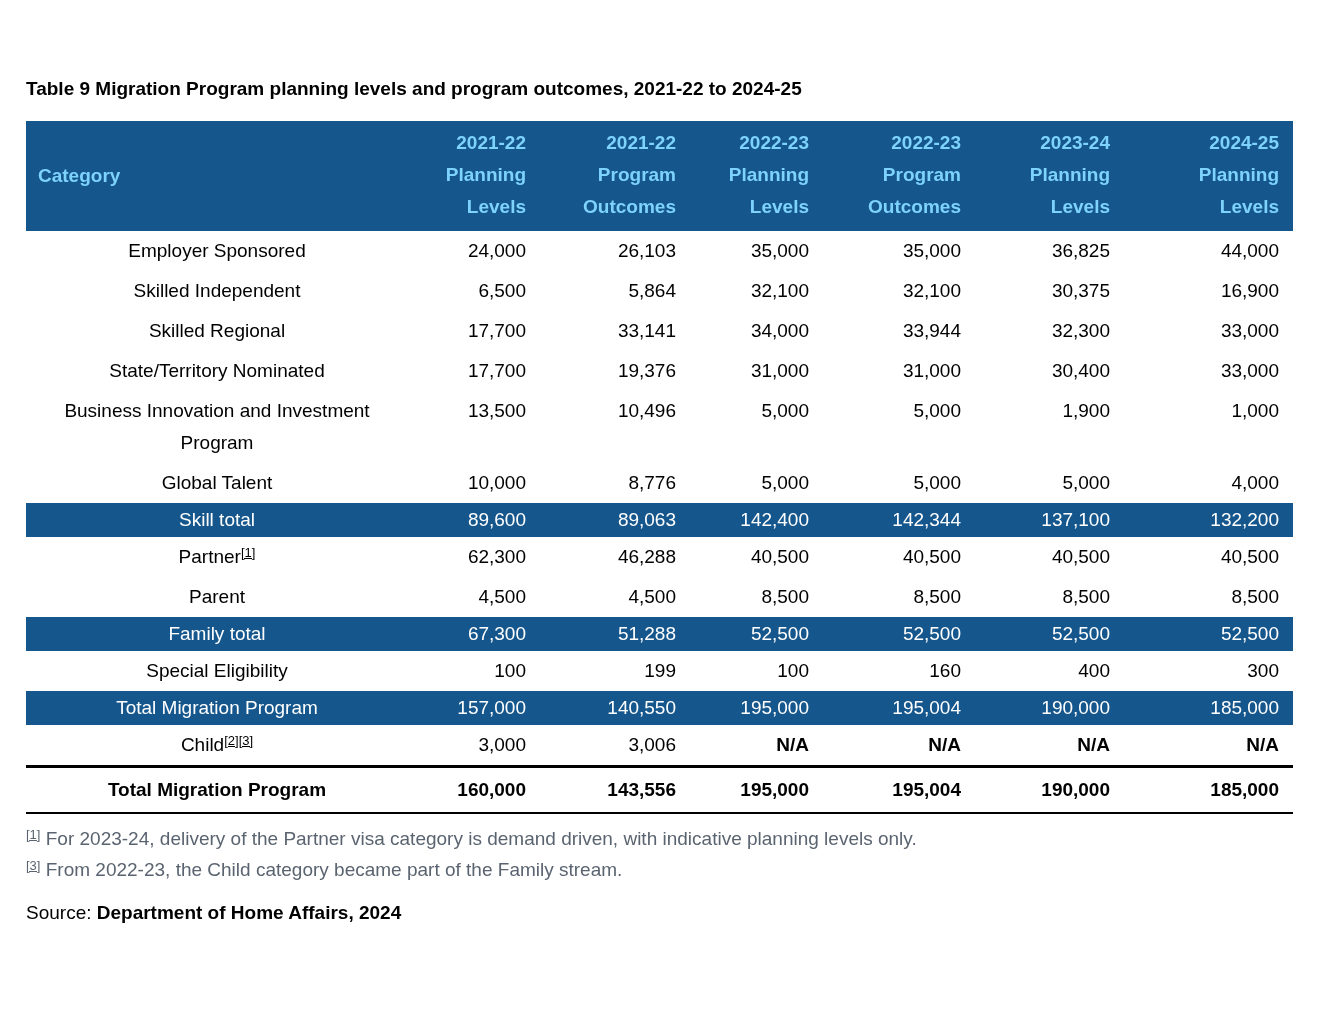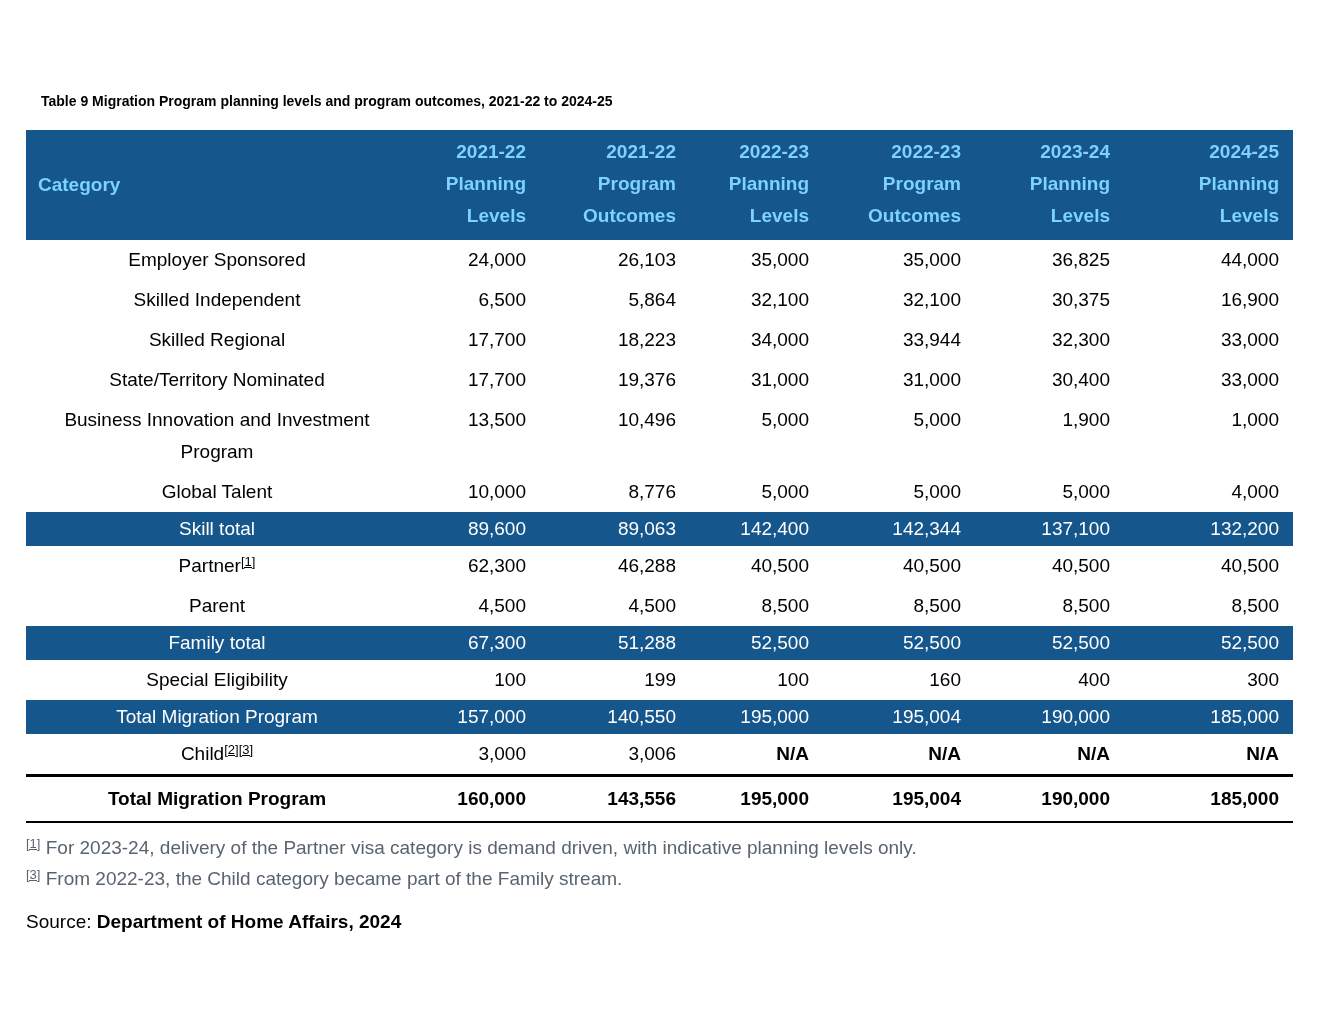--- a/index.html
+++ b/index.html
@@ -3,22 +3,22 @@
 <meta charset="utf-8">
 <style>
   html,body { margin:0; padding:0; background:#ffffff; }
   body {
     width:1327px; height:1025px;
     font-family:"Liberation Sans", sans-serif;
     color:#000; position:relative; overflow:hidden;
   }
   .page { padding-left:26px; padding-right:34px; }
   .doc-title {
-    margin:15px; padding-top:78px; padding-bottom:0;
-    font-size:14px; font-weight:bold; color:#000;
+    margin:0; padding-top:78px; padding-bottom:0;
+    font-size:19px; font-weight:bold; color:#000;
   }
   table.mig {
     margin-top:21px;
     border-collapse:collapse; table-layout:fixed;
     width:1267px; font-size:19px;
   }
   table.mig th, table.mig td { vertical-align:top; }
   thead th {
     background:#15568C; color:#7dd3fc; font-weight:bold;
     text-align:right; padding:6px 14px 8px 0;
@@ -108,21 +108,21 @@
           <td class="num">6,500</td>
           <td class="num">5,864</td>
           <td class="num">32,100</td>
           <td class="num">32,100</td>
           <td class="num">30,375</td>
           <td class="num">16,900</td>
         </tr>
         <tr class="row-normal">
           <td class="cat"><span>Skilled Regional</span></td>
           <td class="num">17,700</td>
-          <td class="num">18,223</td>
+          <td class="num">33,141</td>
           <td class="num">34,000</td>
           <td class="num">33,944</td>
           <td class="num">32,300</td>
           <td class="num">33,000</td>
         </tr>
         <tr class="row-normal">
           <td class="cat"><span>State/Territory Nominated</span></td>
           <td class="num">17,700</td>
           <td class="num">19,376</td>
           <td class="num">31,000</td>

